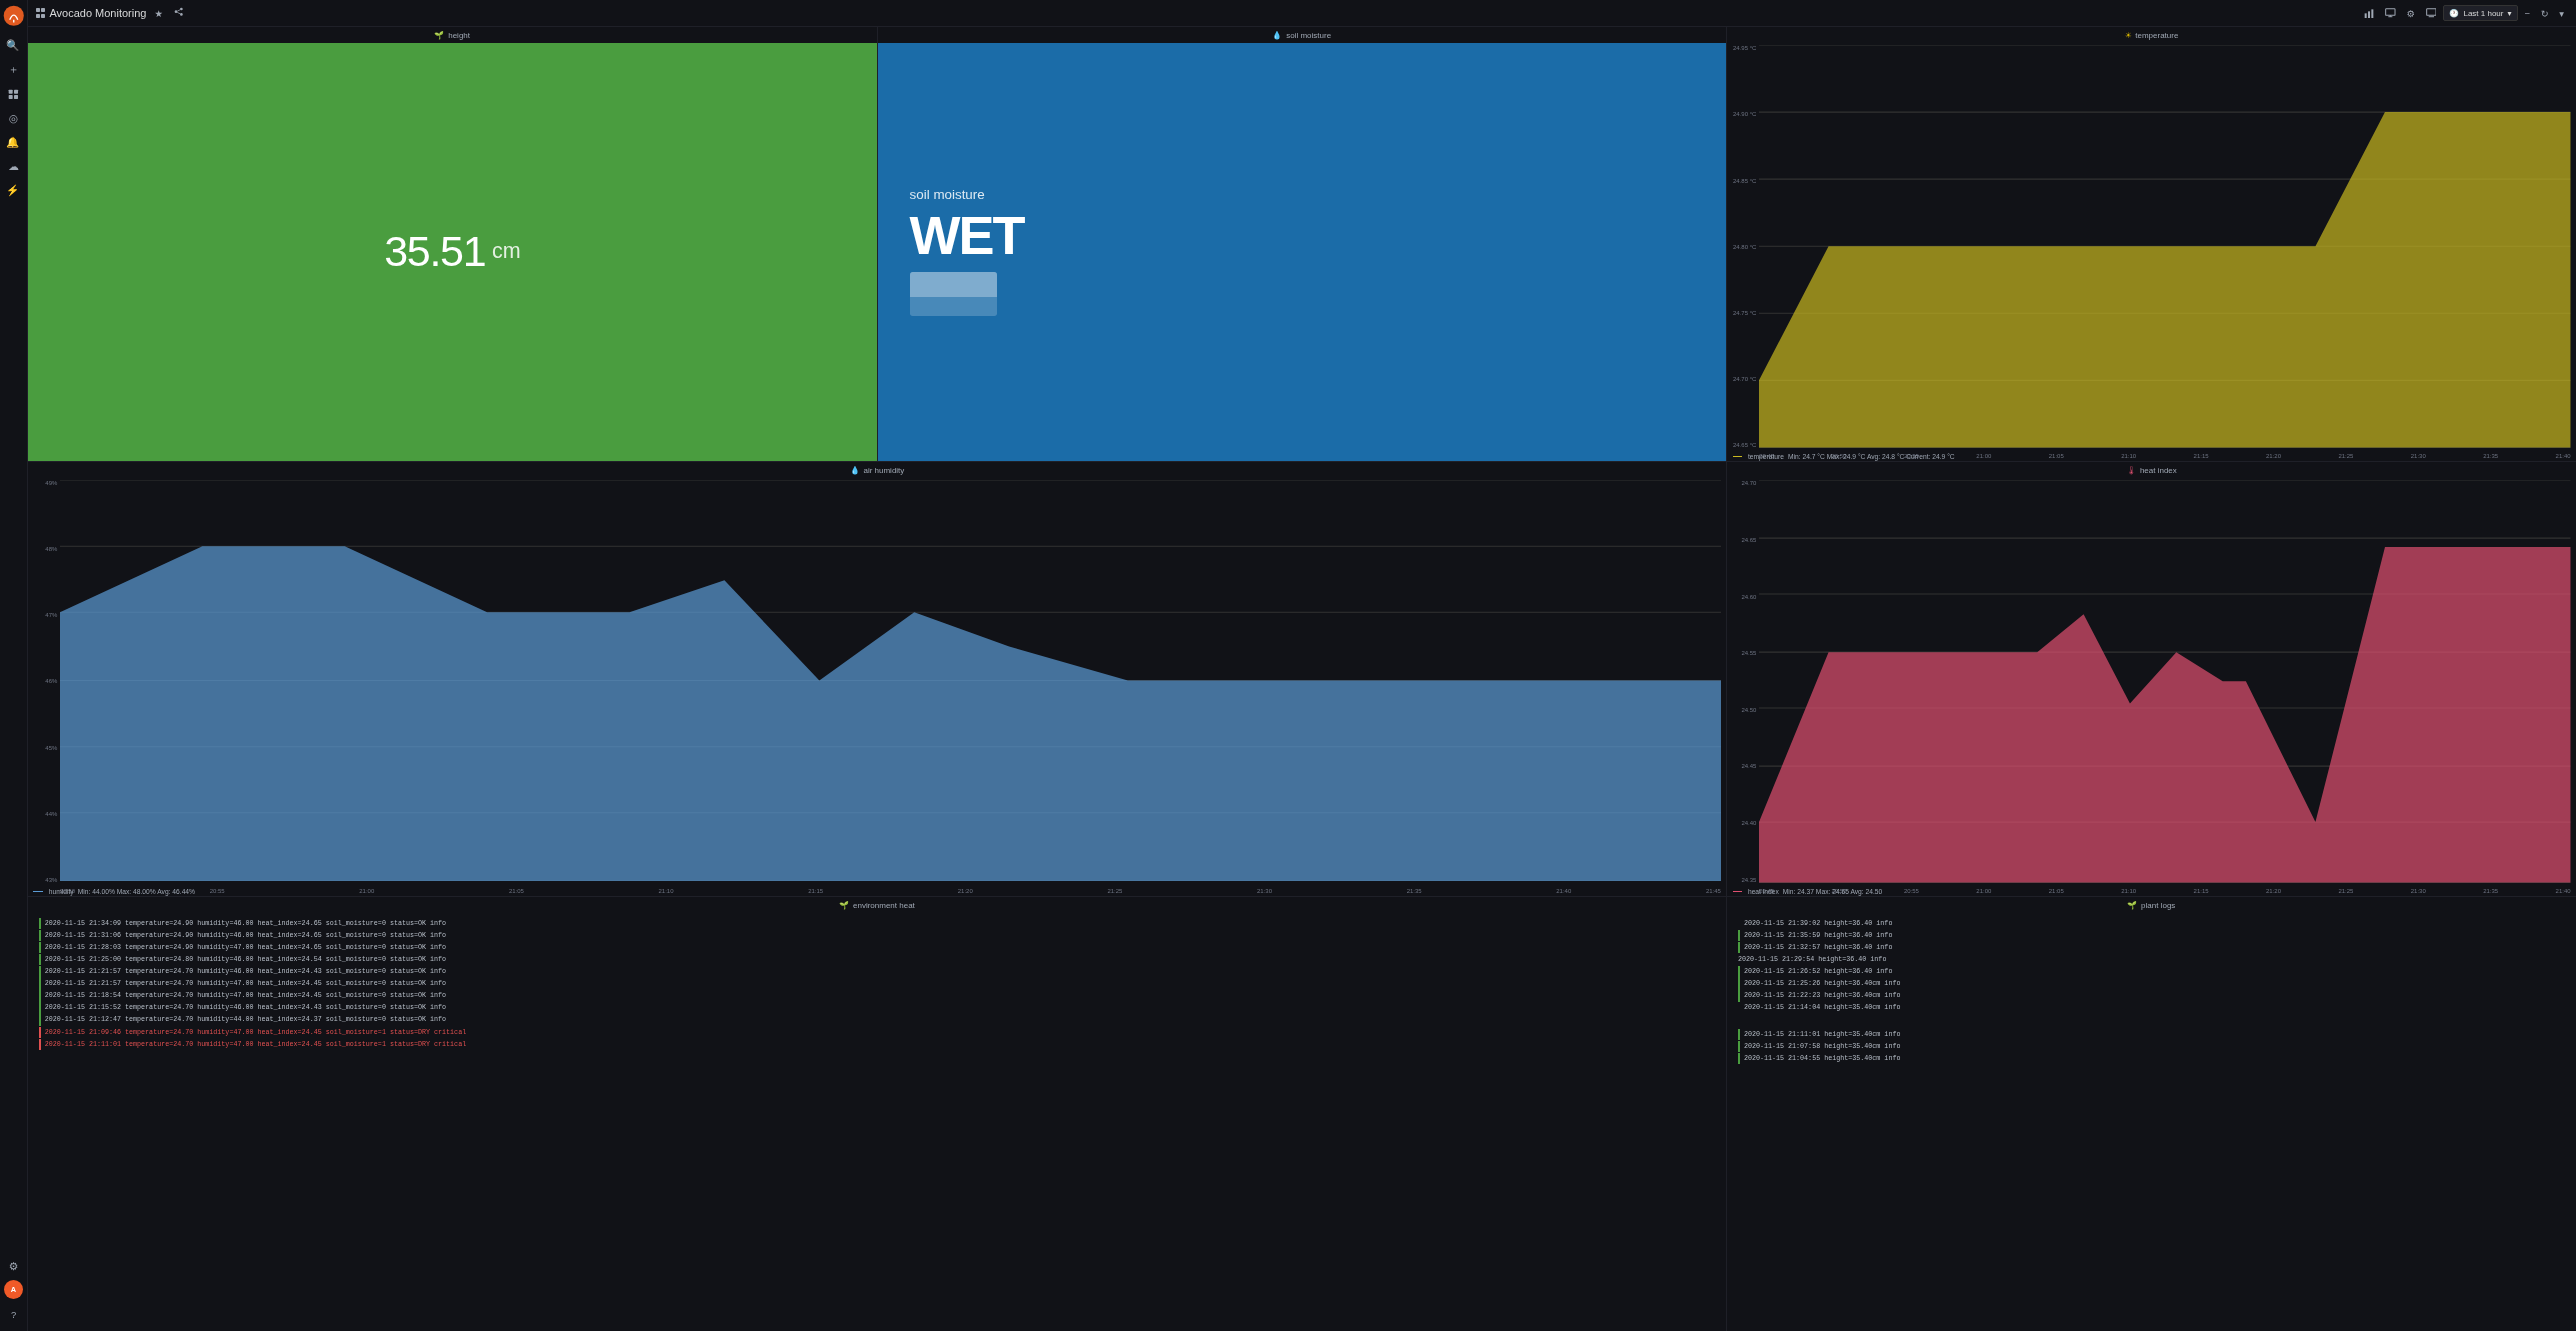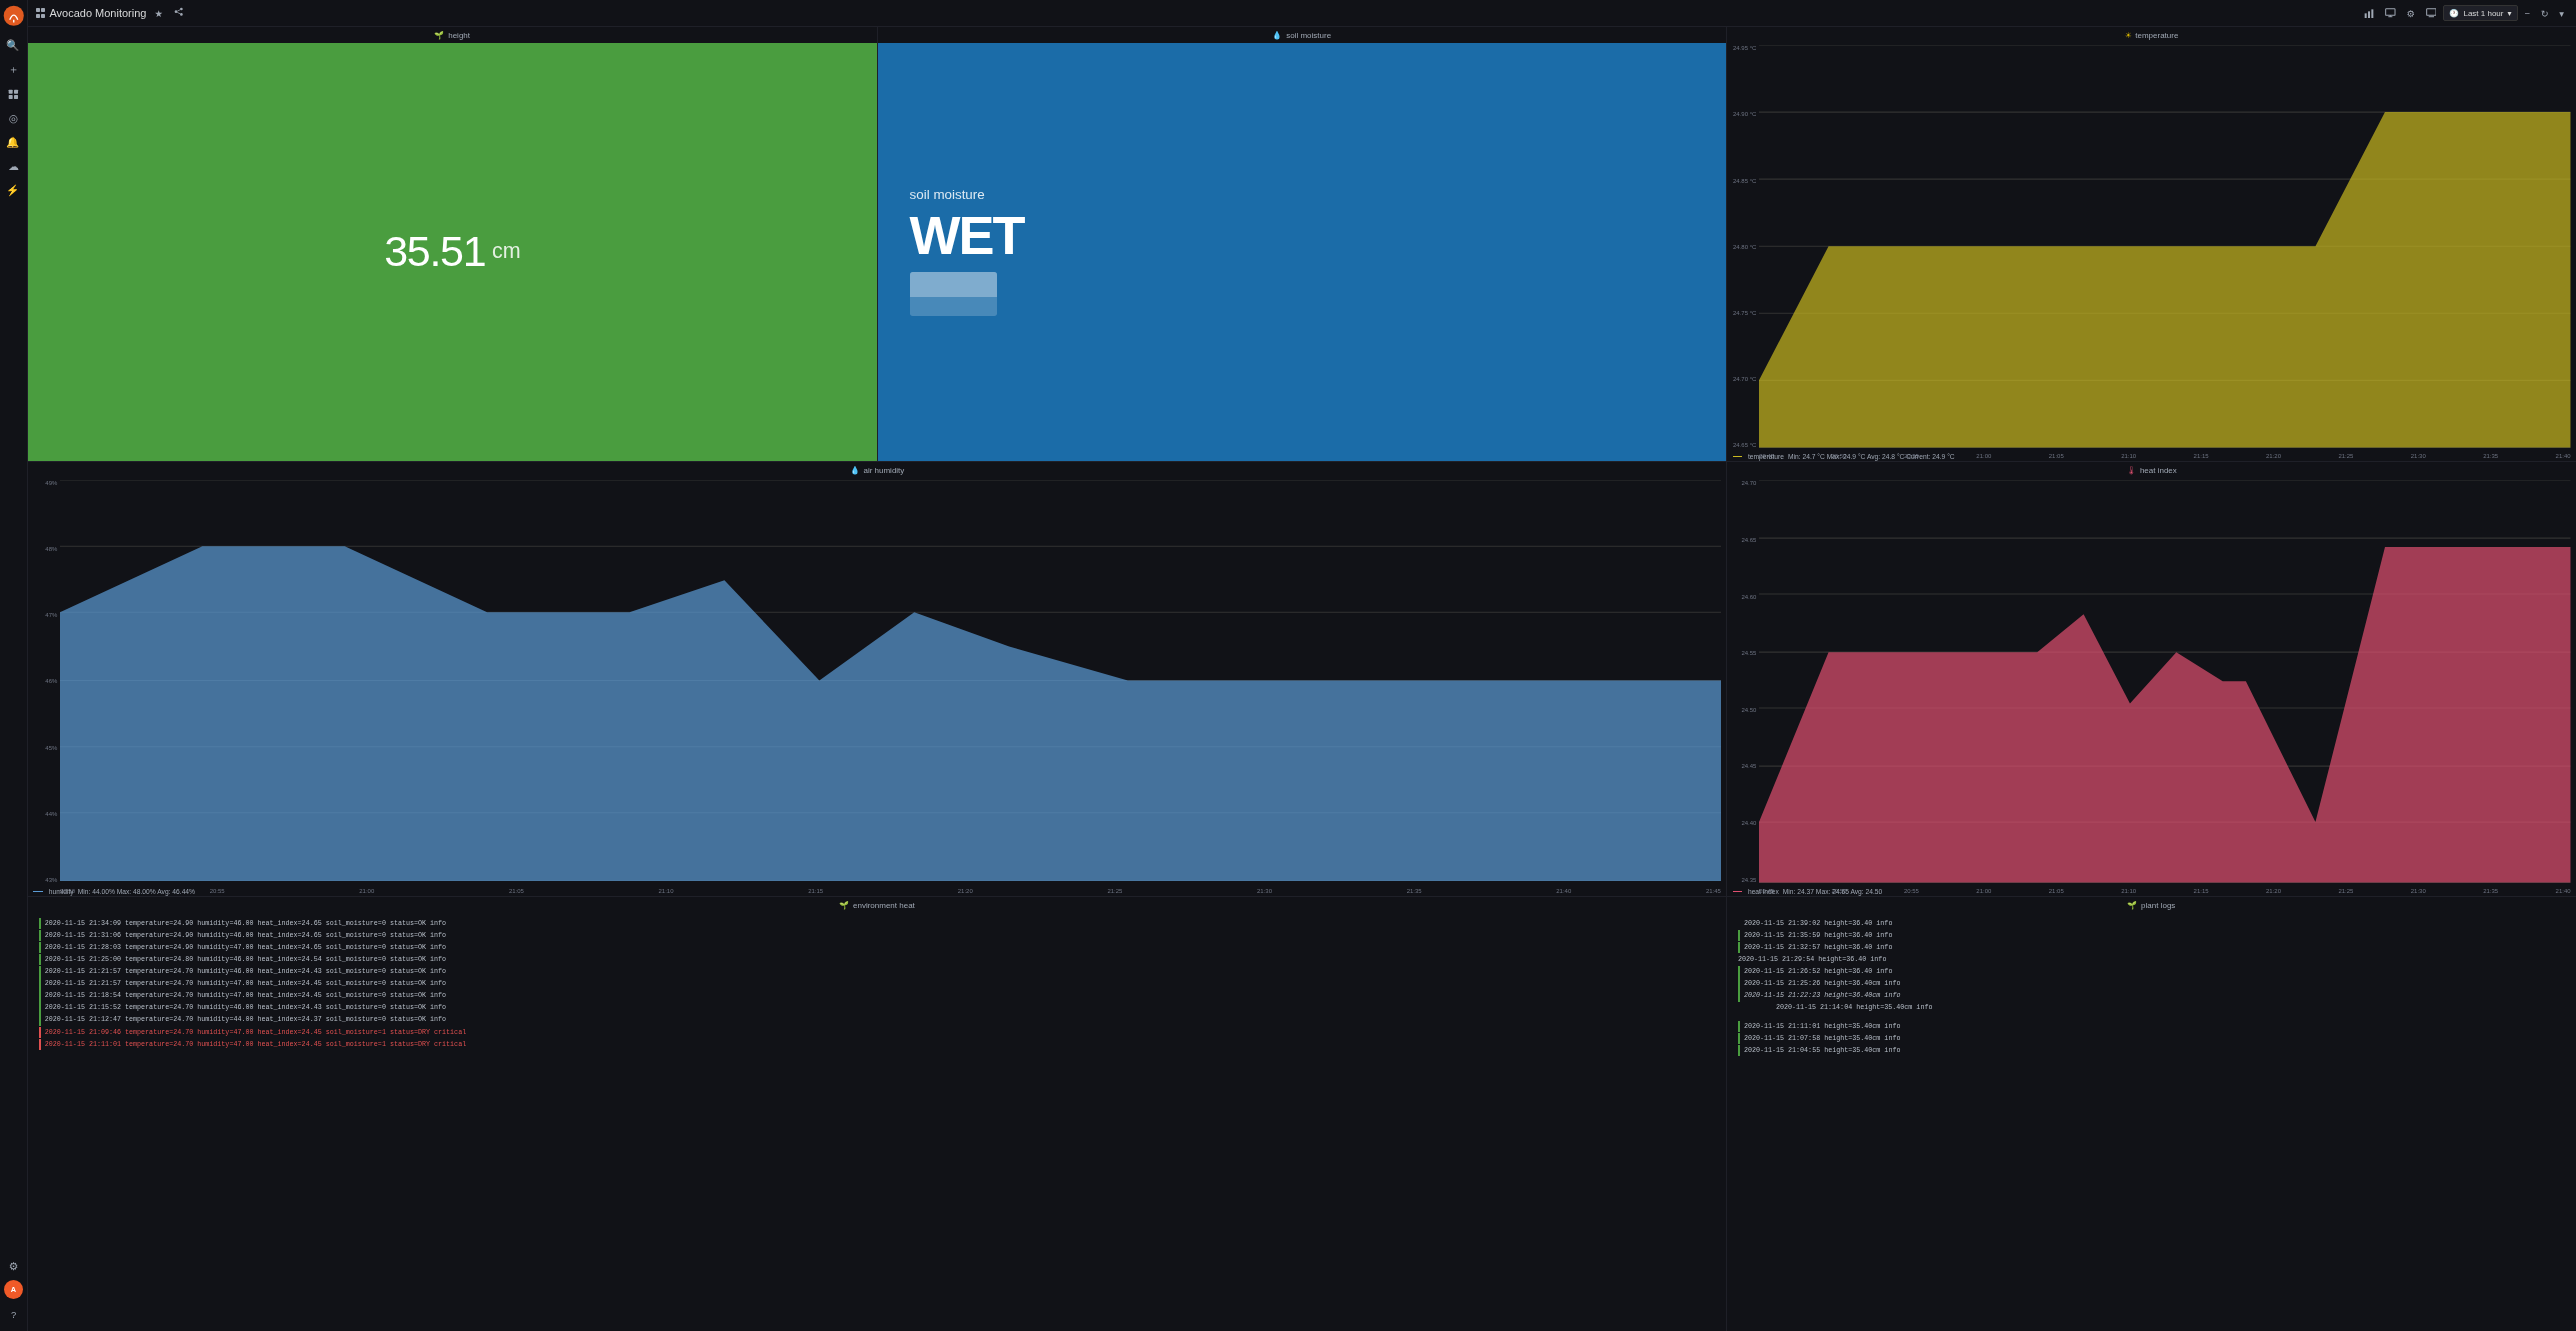--- a/index.html
+++ b/index.html
@@ -619,25 +619,25 @@
               <span>2020-11-15  21:29:54  height=36.40  info</span>
             </div>
             <div style="display: flex; align-items: stretch; margin-bottom: 0.7px; color: rgb(184, 191, 201);">
               <div style="width: 2px; background: rgb(74, 157, 63); margin-right: 4px; flex-shrink: 0;"></div>
               <span>2020-11-15  21:26:52  height=36.40  info</span>
             </div>
             <div style="display: flex; align-items: stretch; margin-bottom: 0.7px; color: rgb(184, 191, 201);">
               <div style="width: 2px; background: rgb(74, 157, 63); margin-right: 4px; flex-shrink: 0;"></div>
               <span>2020-11-15  21:25:26  height=36.40cm  info</span>
             </div>
-            <div style="display: flex; align-items: stretch; margin-bottom: 0.7px; color: rgb(184, 191, 201); font-style: italic;">
+            <div style="display: flex; align-items: stretch; margin-bottom: 0.7px; color: rgb(184, 191, 201);">
               <div style="width: 2px; background: rgb(74, 157, 63); margin-right: 4px; flex-shrink: 0;"></div>
               <span>2020-11-15  21:22:23  height=36.40cm  info</span>
             </div>
-            <div style="display: flex; align-items: flex-end; margin-bottom: 7px; color: rgb(184, 191, 201); gap: 32px;">
+            <div style="display: flex; align-items: flex-end; margin-bottom: 15px; color: rgb(184, 191, 201);">
               <div style="width: 2px; background: rgb(74, 157, 63); margin-right: 4px; flex-shrink: 0;"></div>
               <span>2020-11-15  21:14:04  height=35.40cm  info</span>
             </div>
             <div style="display: flex; align-items: stretch; margin-bottom: 0.7px; color: rgb(184, 191, 201);">
               <div style="width: 2px; background: rgb(74, 157, 63); margin-right: 4px; flex-shrink: 0;"></div>
               <span>2020-11-15  21:11:01  height=35.40cm  info</span>
             </div>
             <div style="display: flex; align-items: stretch; margin-bottom: 0.7px; color: rgb(184, 191, 201);">
               <div style="width: 2px; background: rgb(74, 157, 63); margin-right: 4px; flex-shrink: 0;"></div>
               <span>2020-11-15  21:07:58  height=35.40cm  info</span>

